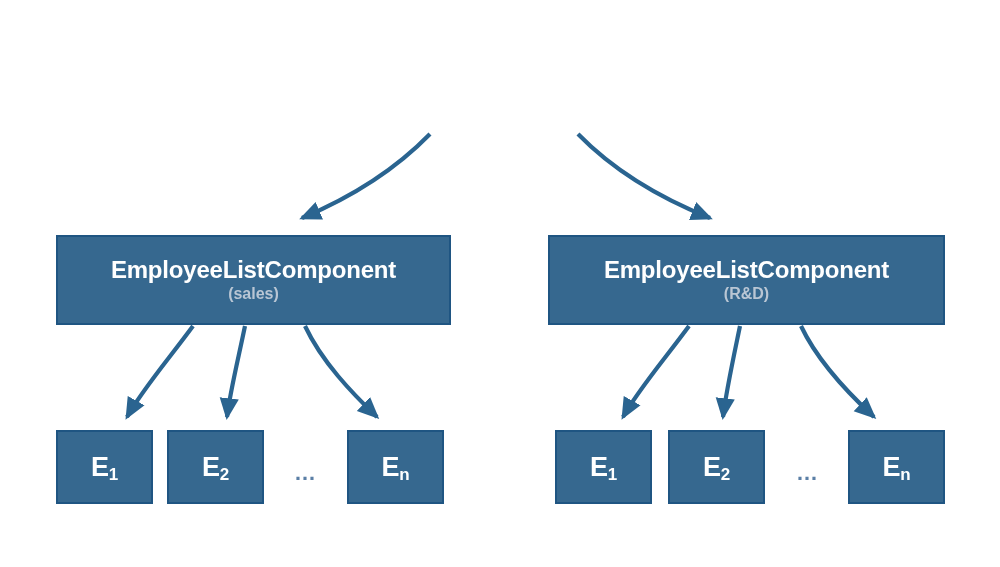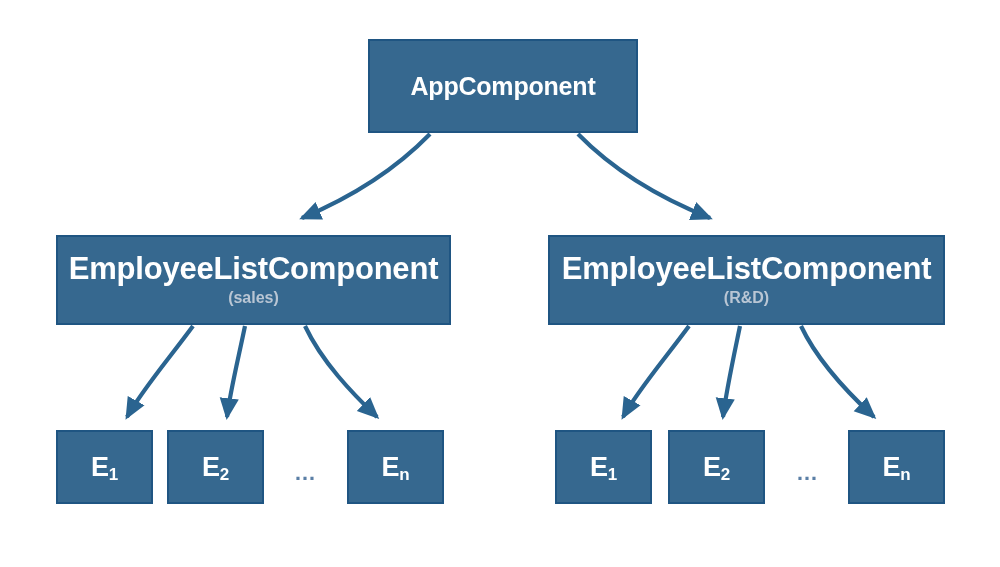--- a/index.html
+++ b/index.html
@@ -64,21 +64,21 @@
   }
   #node-list-sales {
     left: 56px;
     width: 395px;
   }
   #node-list-rd {
     left: 548px;
     width: 397px;
   }
   .node-mid .node-title {
-    font-size: 31px;
+    font-size: 24px;
   }
   .node-mid .node-sub {
     font-size: 16px;
     margin-top: 3px;
     text-align: right;
   }
   
   .node-leaf {
     top: 430px;
     width: 97px;
@@ -125,23 +125,20 @@
 
     <path d="M 193 326 C 168 360 142 390 127 417" fill="none" stroke="#2a6490" stroke-width="4.2" marker-end="url(#ah)"></path>
     <path d="M 245 326 C 238 360 230 392 227 417" fill="none" stroke="#2a6490" stroke-width="4.2" marker-end="url(#ah)"></path>
     <path d="M 305 326 C 322 362 352 393 377 417" fill="none" stroke="#2a6490" stroke-width="4.2" marker-end="url(#ah)"></path>
 
     <path d="M 689 326 C 664 360 638 390 623 417" fill="none" stroke="#2a6490" stroke-width="4.2" marker-end="url(#ah)"></path>
     <path d="M 740 326 C 733 360 726 392 723 417" fill="none" stroke="#2a6490" stroke-width="4.2" marker-end="url(#ah)"></path>
     <path d="M 801 326 C 818 362 848 393 874 417" fill="none" stroke="#2a6490" stroke-width="4.2" marker-end="url(#ah)"></path>
   </svg>
 
-  <div class="node" id="node-app">
-    <div class="node-title">AppComponent</div>
-  </div>
 
   <div class="node node-mid" id="node-list-sales">
     <div class="node-title">EmployeeListComponent</div>
     <div class="node-sub">(sales)</div>
   </div>
 
   <div class="node node-mid" id="node-list-rd">
     <div class="node-title">EmployeeListComponent</div>
     <div class="node-sub">(R&amp;D)</div>
   </div>

